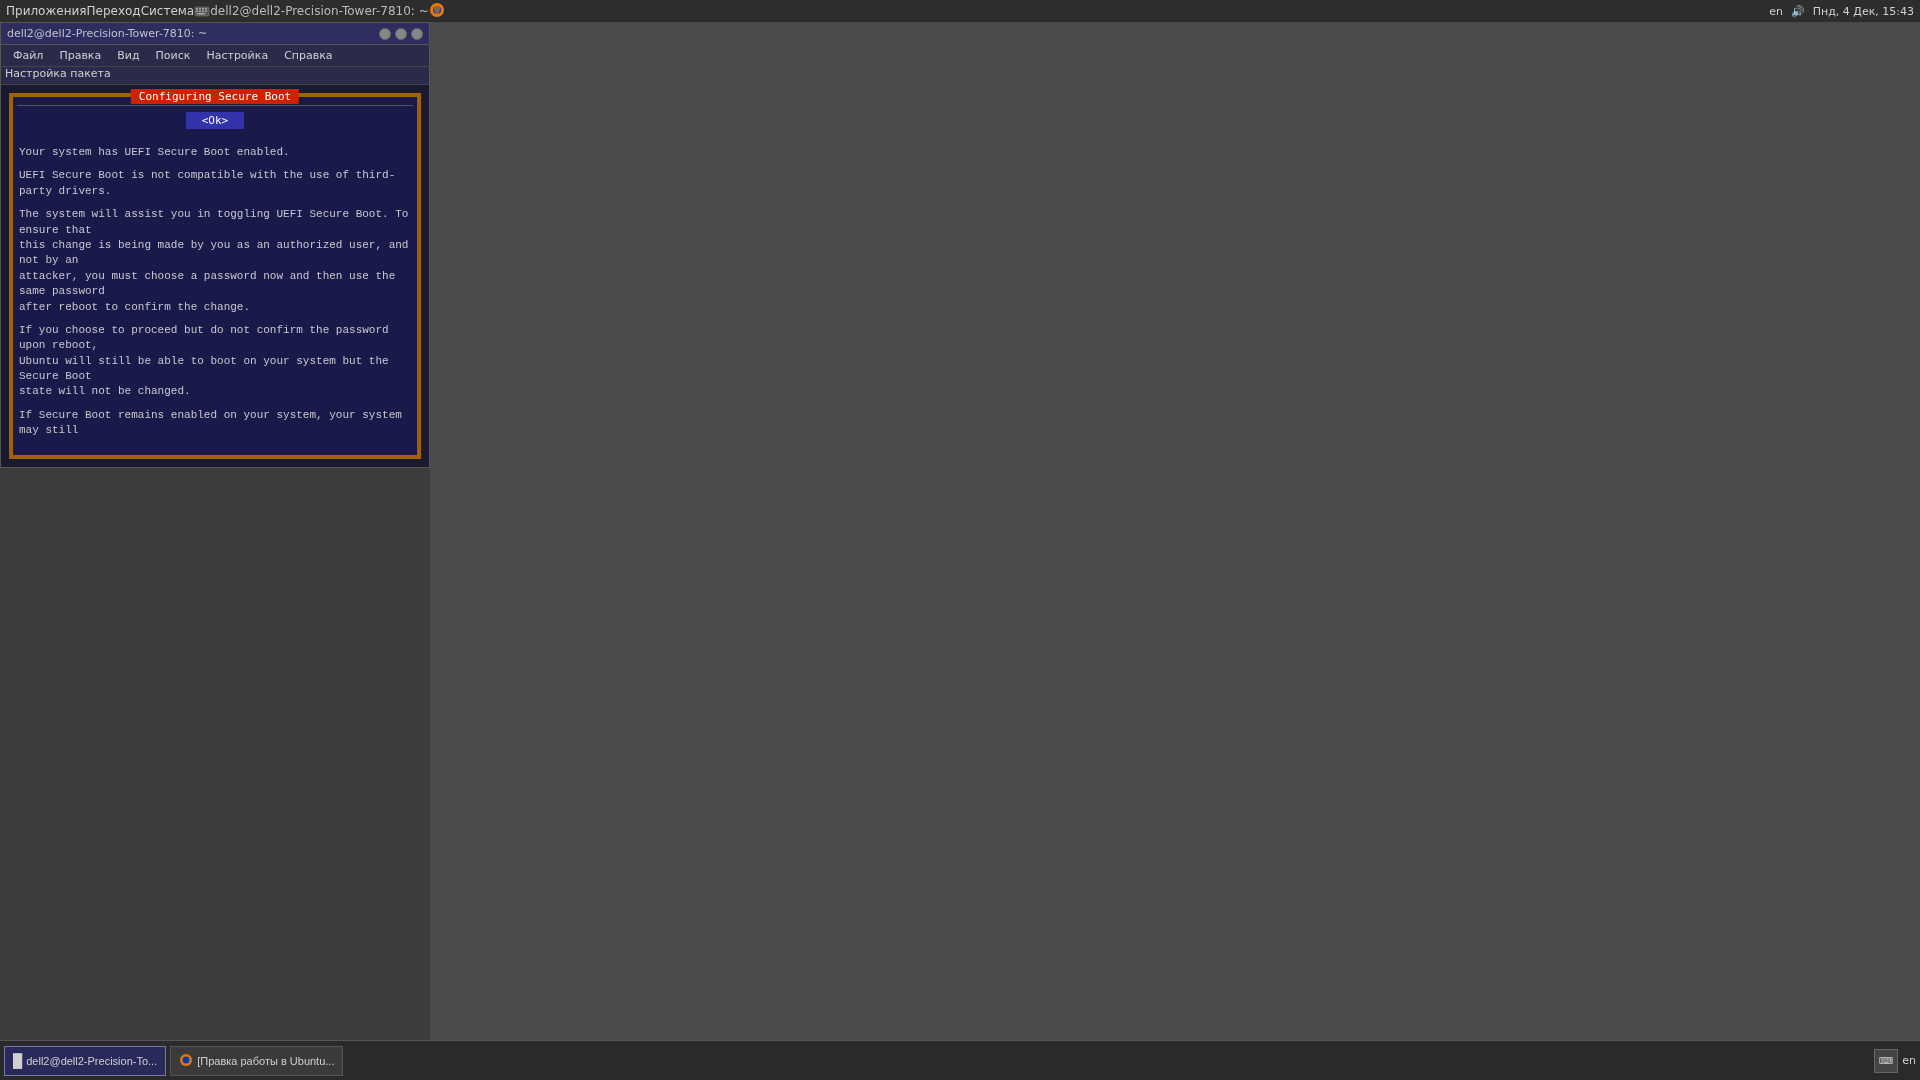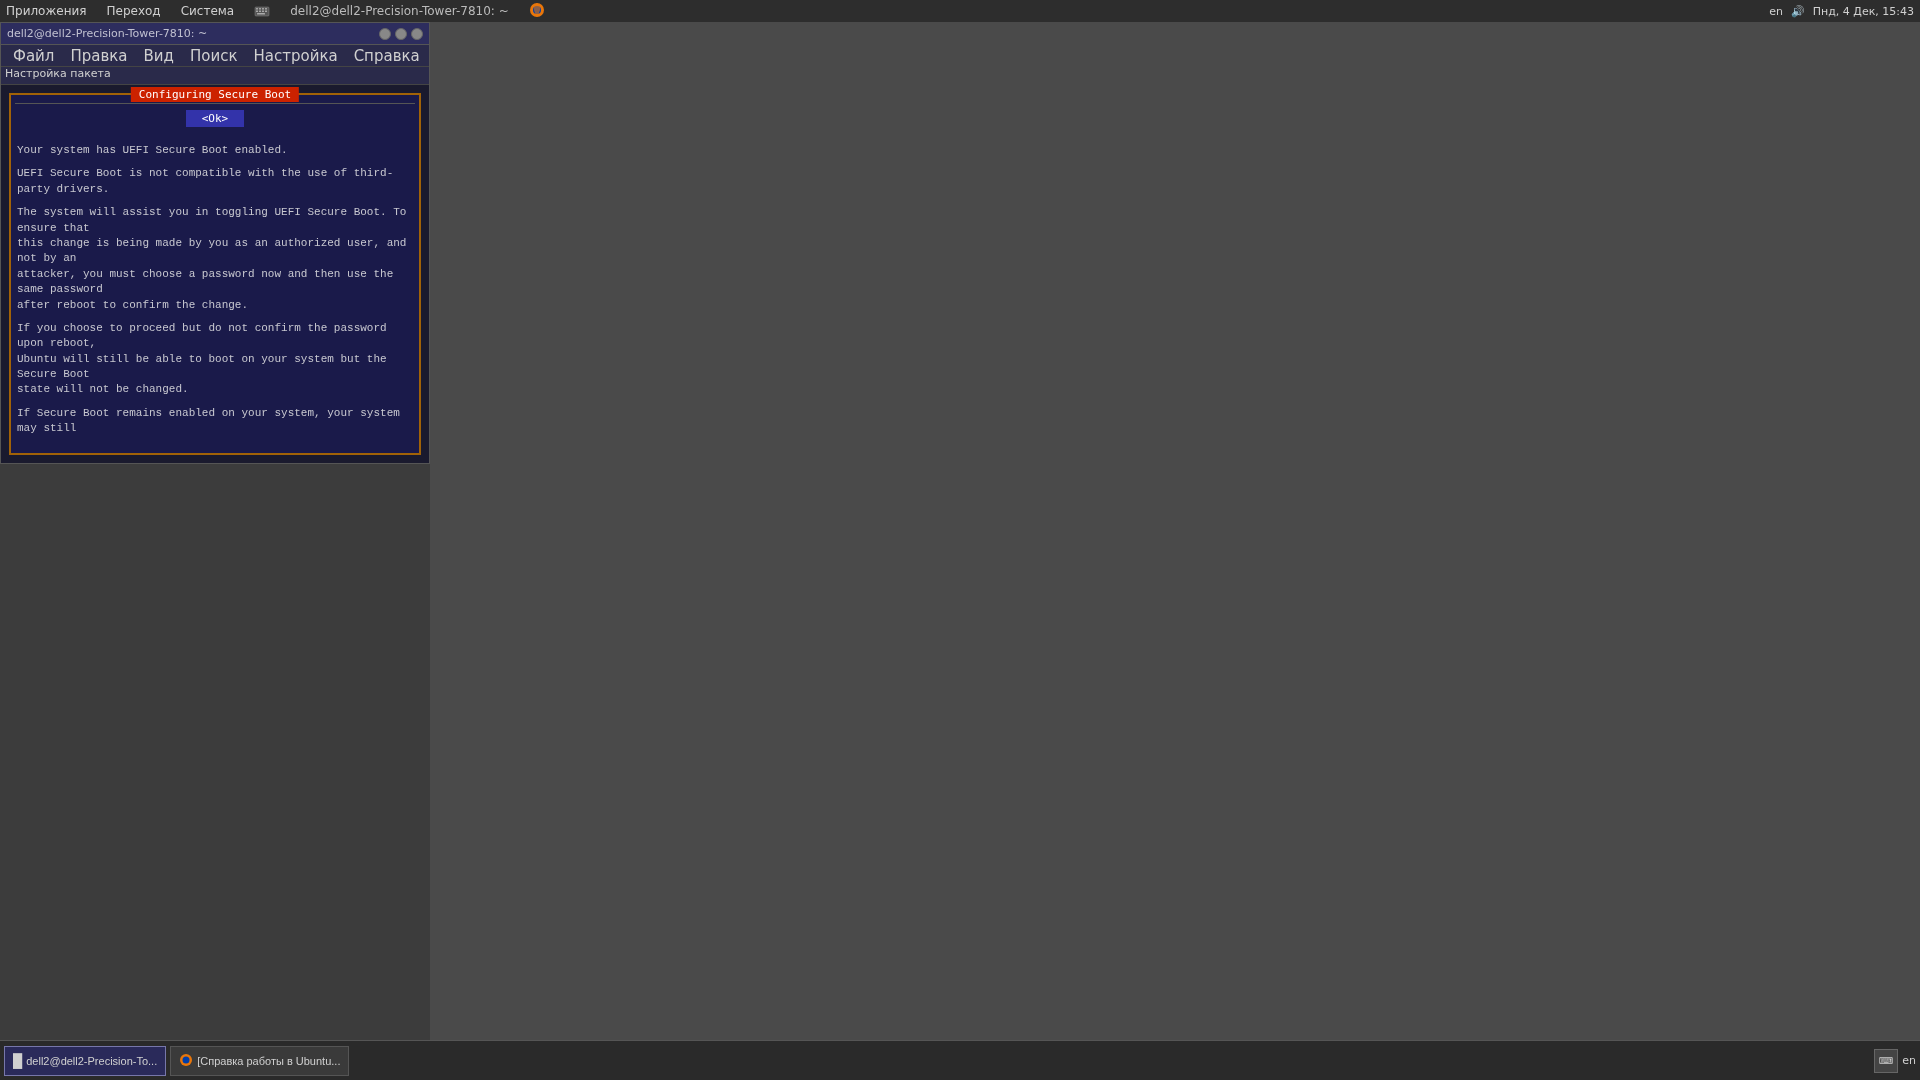--- a/index.html
+++ b/index.html
@@ -23,21 +23,21 @@
       align-items: center;
       justify-content: space-between;
       padding: 0 6px;
       position: relative;
       z-index: 100;
     }
 
     #topbar-left {
       display: flex;
       align-items: center;
-      gap: 20px;
+      gap: 0;
       color: #d0d0d0;
       font-size: 12px;
     }
 
     #topbar-left span {
       cursor: pointer;
     }
 
     #topbar-right {
       display: flex;
@@ -89,21 +89,21 @@
       background: #2a2a4a;
       height: 22px;
       display: flex;
       align-items: center;
       padding: 0 4px;
       border-bottom: 1px solid #444;
     }
 
     #menu-bar span {
       color: #d0d0d0;
-      font-size: 15px;
+      font-size: 11px;
       padding: 2px 8px;
       cursor: pointer;
     }
 
     
     #breadcrumb-bar {
       background: #2a2a4a;
       height: 18px;
       display: flex;
       align-items: flex-start;
@@ -119,21 +119,21 @@
     
     #terminal-content {
       background: #1a1a2e;
       padding: 6px;
       min-height: 280px;
     }
 
     
     #dialog-box {
       background: #1a1a4a;
-      border: 2px solid #a16207;
+      border: 4px solid #a16207;
       margin: 2px;
       padding: 4px;
       position: relative;
     }
 
     #dialog-title-bar {
       position: absolute;
       top: -8px;
       left: 50%;
       transform: translateX(-50%);
@@ -328,20 +328,20 @@
     <span style="font-size:13px;">█</span>
     <span>dell2@dell2-Precision-To...</span>
   </button>
   <button class="taskbar-btn">
     <span>
       <svg viewBox="0 0 14 14" width="14" height="14">
         <circle cx="7" cy="7" r="6" fill="#e8760a"></circle>
         <circle cx="7" cy="7" r="3.5" fill="#003eaa"></circle>
       </svg>
     </span>
-    <span>[Справка работы в Ubuntu...</span>
+    <span>[Правка работы в Ubuntu...</span>
   </button>
   <div id="taskbar-spacer"></div>
   <div id="kbd-indicator">
     <span>⌨</span>
   </div>
   <span style="color:#d0d0d0; font-size:11px;">en</span>
 </div>
 
 </body></html>

